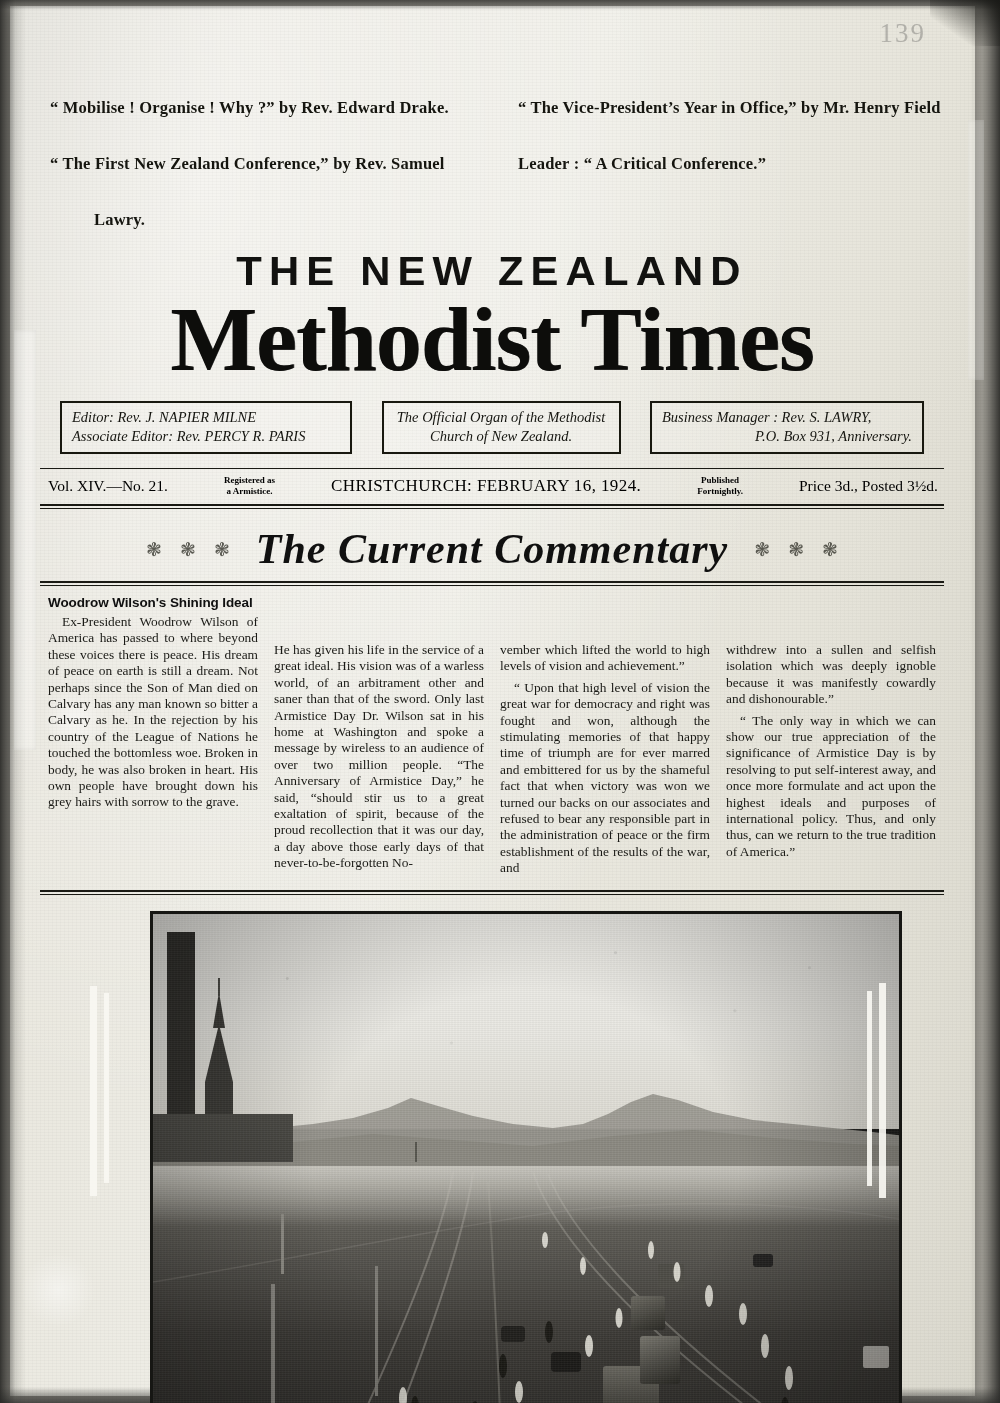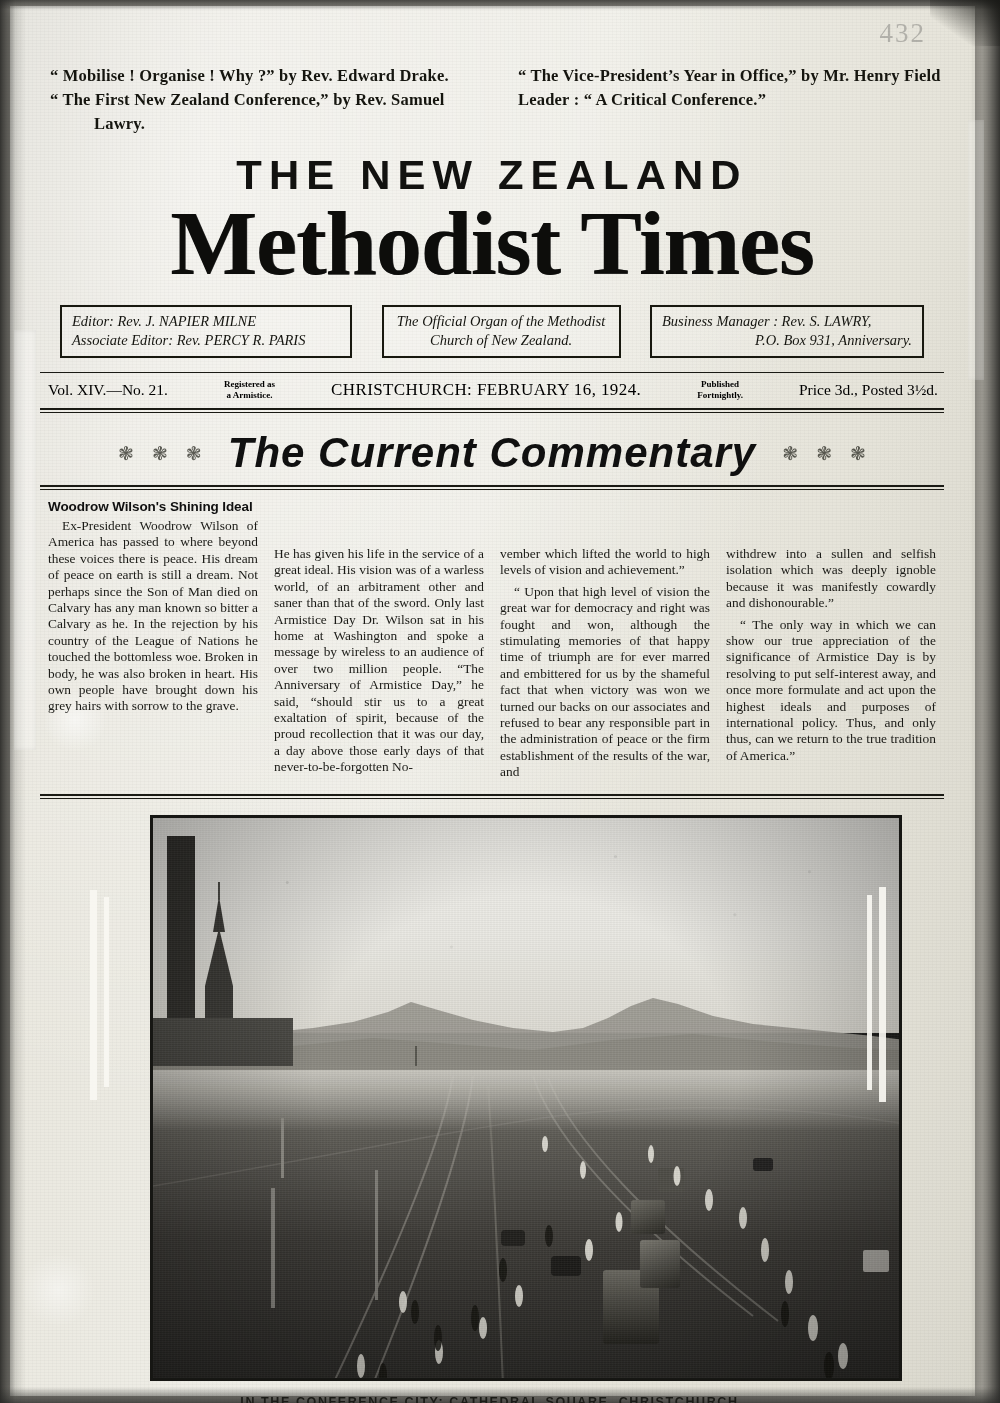--- a/index.html
+++ b/index.html
@@ -85,20 +85,21 @@
   .teaser-col.left { padding-left: 14px; }
   .teaser-col.right { padding-left: 38px; }
   .teaser-line {
     font-family: "Liberation Serif", serif;
     font-weight: bold;
     font-size: 16.5px;
     line-height: 24px;
     letter-spacing: 0.2px;
     color: #15150f;
     white-space: nowrap;
+    margin-top: 32px;
   }
   .teaser-line.indent { padding-left: 44px; }
 
   
   .masthead-sub {
     text-align: center;
     font-family: "Liberation Sans", sans-serif;
     font-weight: bold;
     font-size: 41px;
     letter-spacing: 7px;
@@ -177,21 +178,21 @@
     margin-top: 16px;
     padding-bottom: 2px;
   }
   .orn {
     font-size: 19px;
     color: #2a2a22;
     opacity: .75;
     letter-spacing: 0;
   }
   .section-title {
-    font-family: Liberation Sans, sans-serif;
+    font-family: Liberation Serif, serif;
     font-weight: bold;
     font-size: 42px;
     font-style: italic;
     letter-spacing: 1px;
     color: #101010;
     margin: 0 8px;
     white-space: nowrap;
   }
 
   
@@ -312,21 +313,21 @@
   <div class="edge-dark" style="left:0;top:0;width:1000px;height:10px;background:linear-gradient(180deg,rgba(40,40,38,0.75),rgba(0,0,0,0));"></div>
   <div class="edge-dark" style="left:0;bottom:0;width:1000px;height:16px;background:linear-gradient(0deg,rgba(40,40,38,0.75),rgba(0,0,0,0));"></div>
   <div class="edge-dark" style="right:0;top:0;width:70px;height:46px;background:linear-gradient(215deg,rgba(25,25,22,0.95),rgba(25,25,22,0.0) 70%);"></div>
   <div class="tape" style="left:14px;top:330px;width:22px;height:420px;opacity:.5;"></div>
   <div class="tape" style="right:16px;top:120px;width:16px;height:260px;opacity:.4;"></div>
   <div class="smudge" style="left:40px;top:690px;width:70px;height:60px;background:radial-gradient(circle,rgba(255,255,255,.55),rgba(255,255,255,0) 70%);"></div>
   <div class="smudge" style="left:18px;top:1255px;width:80px;height:70px;background:radial-gradient(circle,rgba(255,255,255,.45),rgba(255,255,255,0) 70%);"></div>
 
   <div id="content">
 
-    <div class="pagenum">432</div>
+    <div class="pagenum">139</div>
 
     <div class="teasers">
       <div class="teaser-col left">
         <div class="teaser-line">“ Mobilise !  Organise !  Why ?” by Rev. Edward Drake.</div>
         <div class="teaser-line">“ The First New Zealand Conference,” by Rev. Samuel</div>
         <div class="teaser-line indent">Lawry.</div>
       </div>
       <div class="teaser-col right">
         <div class="teaser-line">“ The Vice-President’s Year in Office,” by Mr. Henry Field</div>
         <div class="teaser-line">Leader :  “ A Critical Conference.”</div>

